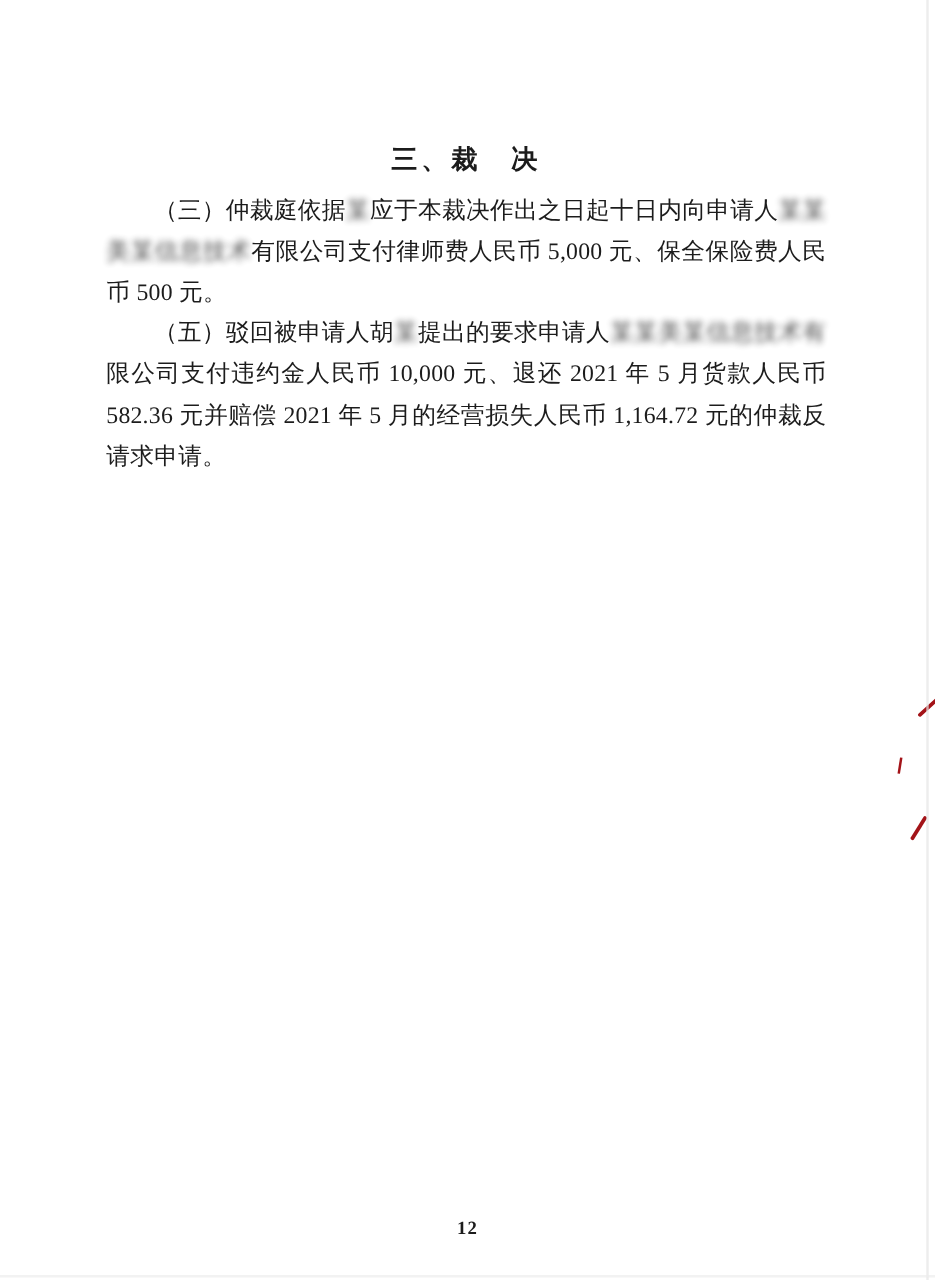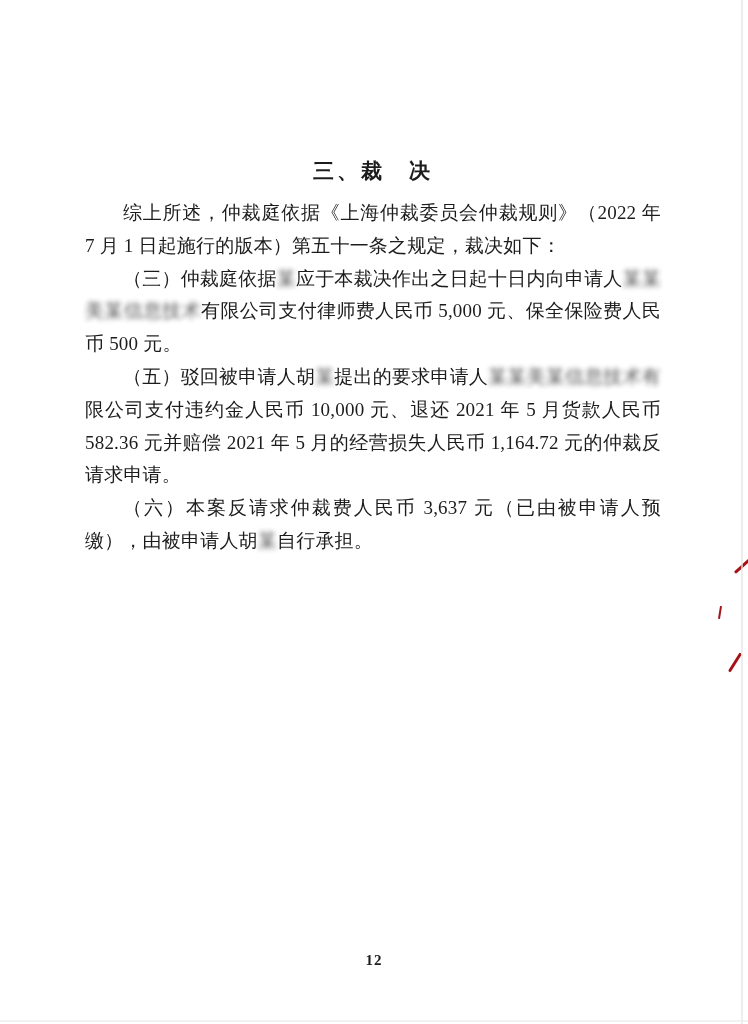--- a/index.html
+++ b/index.html
@@ -31,21 +31,20 @@
     bottom: 2px;
     height: 2px;
     background: #ededed;
     opacity: .7;
   }
   .content {
     position: absolute;
     left: 85px;
     top: 114px;
     width: 576px;
-    margin-top: 44px;
   }
   .doc-title {
     margin: 0 0 13px 0;
     font-size: 21px;
     line-height: 26px;
     font-weight: 700;
     text-align: center;
     letter-spacing: 3px;
   }
   .content p {
@@ -57,21 +56,21 @@
     letter-spacing: 0.2px;
   }
   .redacted {
     filter: blur(2.6px);
     opacity: .8;
   }
   .page-number {
     position: absolute;
     left: 0;
     right: 0;
-    top: 952px;
+    top: 975px;
     text-align: center;
     font-size: 15px;
     font-weight: 700;
     letter-spacing: 1px;
   }
   
   .stamp {
     position: absolute;
     top: 556px;
     right: -14px;
@@ -99,24 +98,22 @@
   }
 </style>
 </head>
 <body>
 
 <div class="page">
 
   <div class="content">
     <h1 class="doc-title">三、裁　决</h1>
     <div>
-        <p><span>综上所述，仲裁庭依据《上海仲裁委员会仲裁规则》（2022 年 7 月 1 日起施行的版本）第五十一条之规定，裁决如下：</span></p>
         <p><span>（三）仲裁庭依据</span><span class="redacted">某</span><span>应于本裁决作出之日起十日内向申请人</span><span class="redacted">某某美某信息技术</span><span>有限公司支付律师费人民币 5,000 元、保全保险费人民币 500 元。</span></p>
         <p><span>（五）驳回被申请人胡</span><span class="redacted">某</span><span>提出的要求申请人</span><span class="redacted">某某美某信息技术有</span><span>限公司支付违约金人民币 10,000 元、退还 2021 年 5 月货款人民币 582.36 元并赔偿 2021 年 5 月的经营损失人民币 1,164.72 元的仲裁反请求申请。</span></p>
-        <p><span>（六）本案反请求仲裁费人民币 3,637 元（已由被申请人预缴），由被申请人胡</span><span class="redacted">某</span><span>自行承担。</span></p>
       </div>
   </div>
 
   <div class="stamp">
     <span class="stamp-stroke s1"></span>
 
     <span class="stamp-bar"></span>
     <span class="stamp-stroke s2"></span>
   </div>
 

